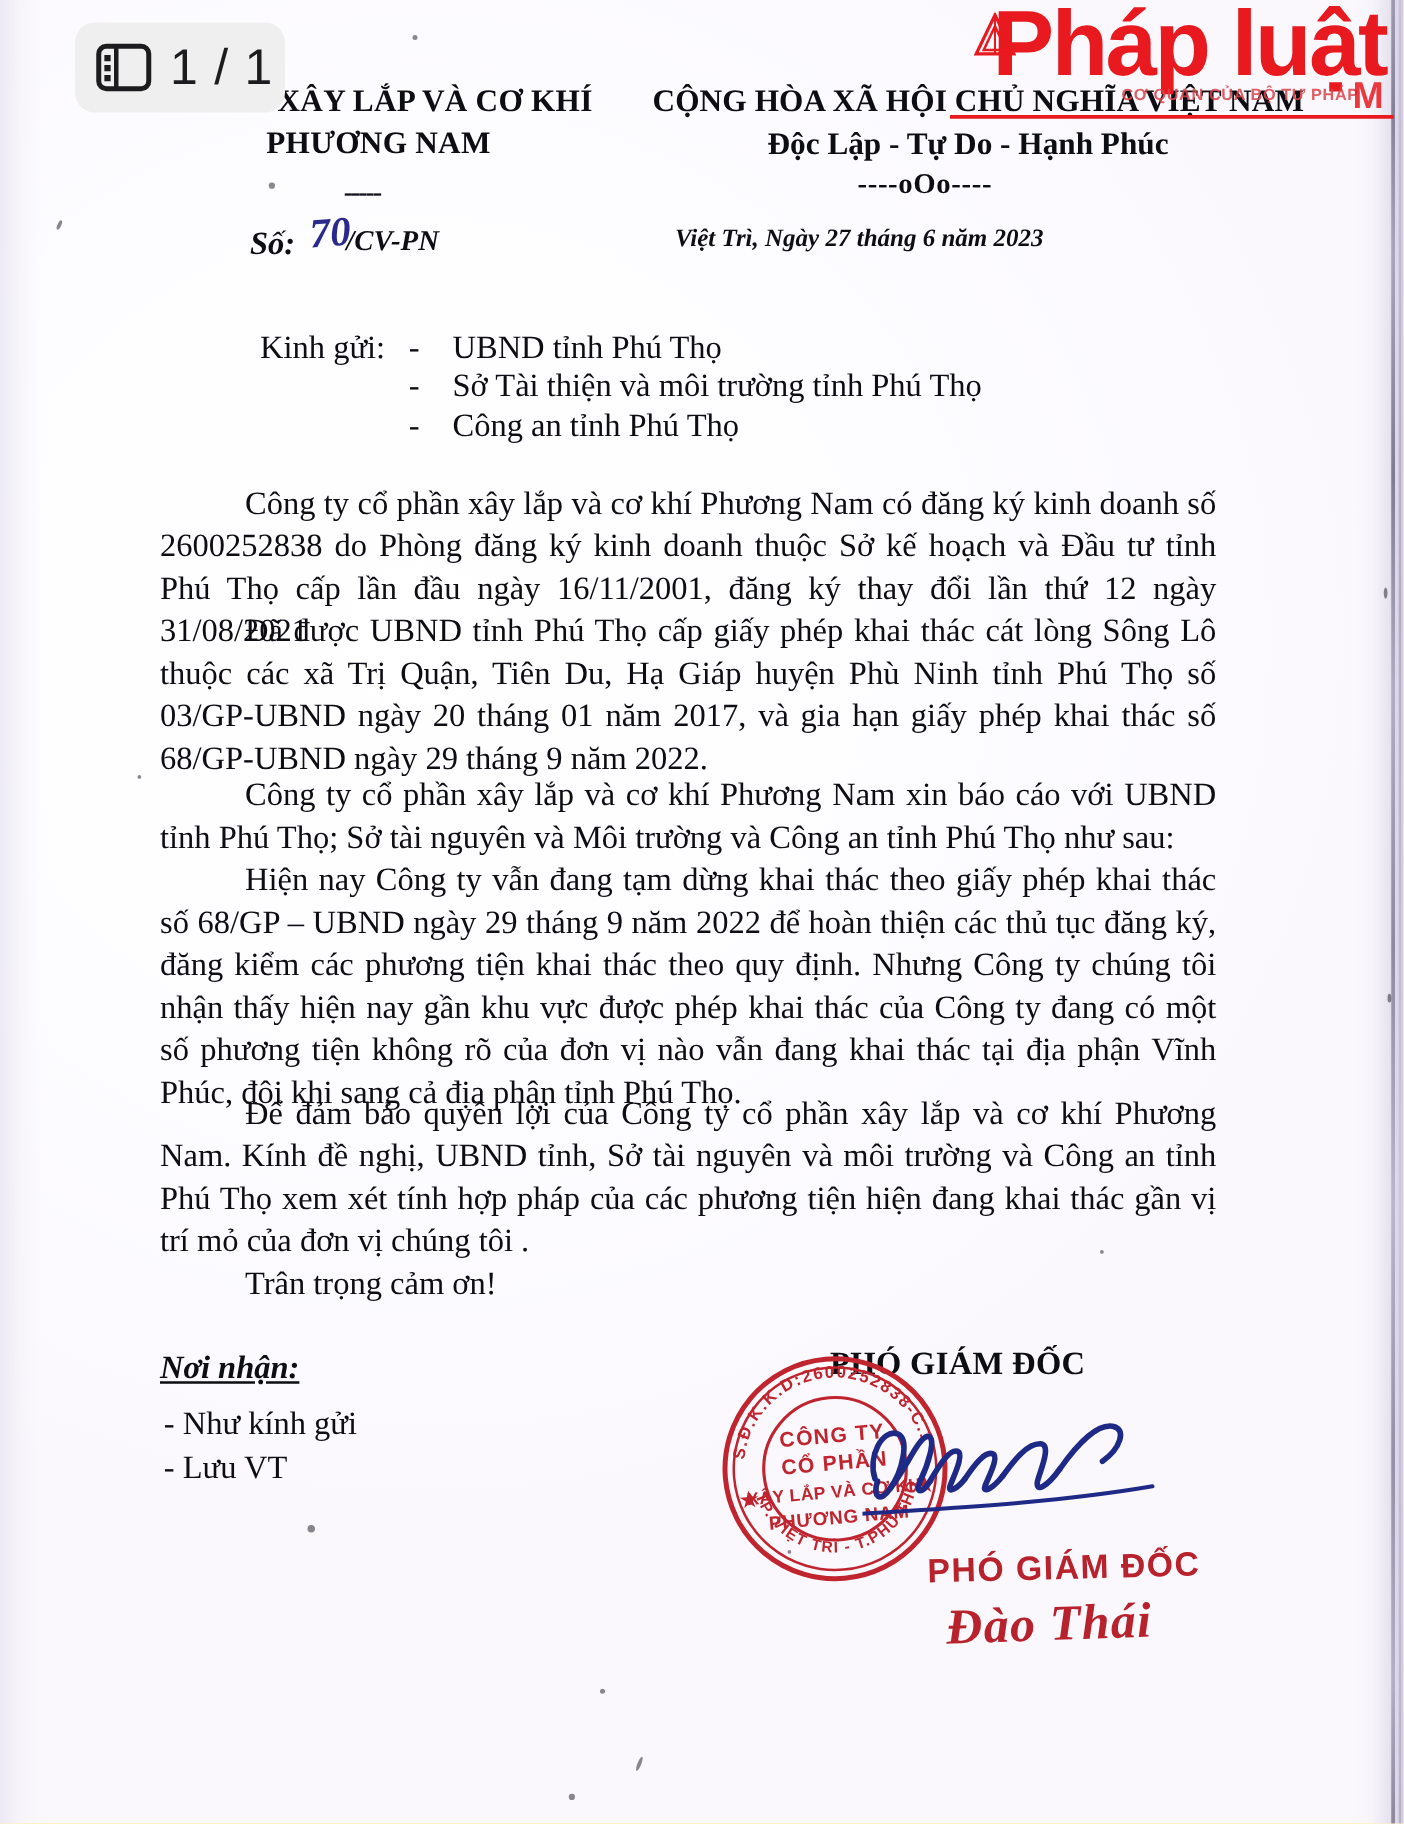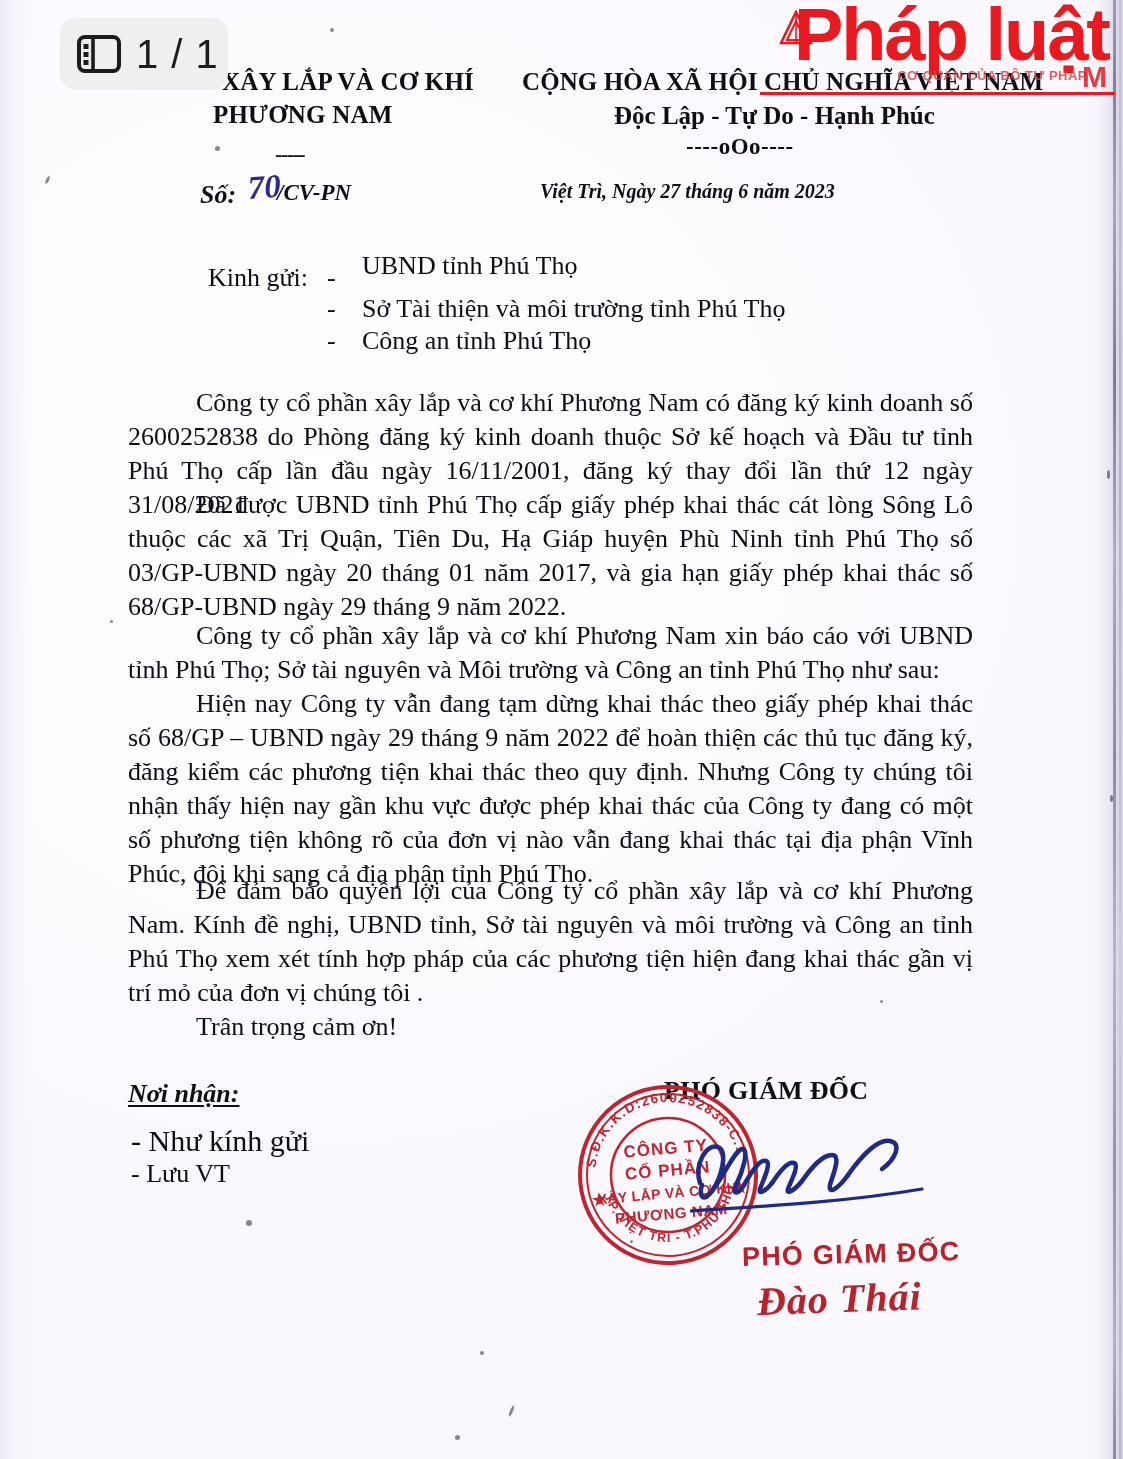--- a/index.html
+++ b/index.html
@@ -123,21 +123,21 @@
     transform-origin: left bottom;
   }
   #doc-no-post { left: 277px; top: 180px; font-size: 23px; }
   #doc-date    { left: 540px; top: 180px; font-size: 20px; }
 
   
   #kinhgui-label { left: 196px; top: 263px; font-size: 26px; margin-left: 12px; }
   .recip-dash { font-size: 26px; }
   .recip { font-size: 26px; }
   #recip-d0 { left: 327px; top: 263px; }
-  #recip-t0 { left: 362px; top: 251px; font-family: Liberation Serif, serif; }
+  #recip-t0 { left: 362px; top: 263px; font-family: Liberation Serif, serif; }
   #recip-d1 { left: 327px; top: 294px; }
   #recip-t1 { left: 362px; top: 294px; }
   #recip-d2 { left: 327px; top: 326px; }
   #recip-t2 { left: 362px; top: 326px; }
 
   
   .para {
     position: absolute;
     left: 128px;
     width: 845px;
@@ -159,21 +159,21 @@
   
   #noinhan {
     position: absolute;
     left: 128px; top: 1079px;
     font-size: 26px;
     font-weight: bold;
     font-style: italic;
     text-decoration: underline;
     text-underline-offset: 3px;
   }
-  #noinhan-0 { left: 131px; top: 1124px; font-size: 30px; }
+  #noinhan-0 { left: 131px; top: 1124px; font-size: 26px; }
   #noinhan-1 { left: 131px; top: 1159px; font-size: 26px; text-align: right; }
 
   
   #title-pgd {
     left: 664px; top: 1076px;
     font-size: 26px;
     letter-spacing: .3px;
   }
 
   

